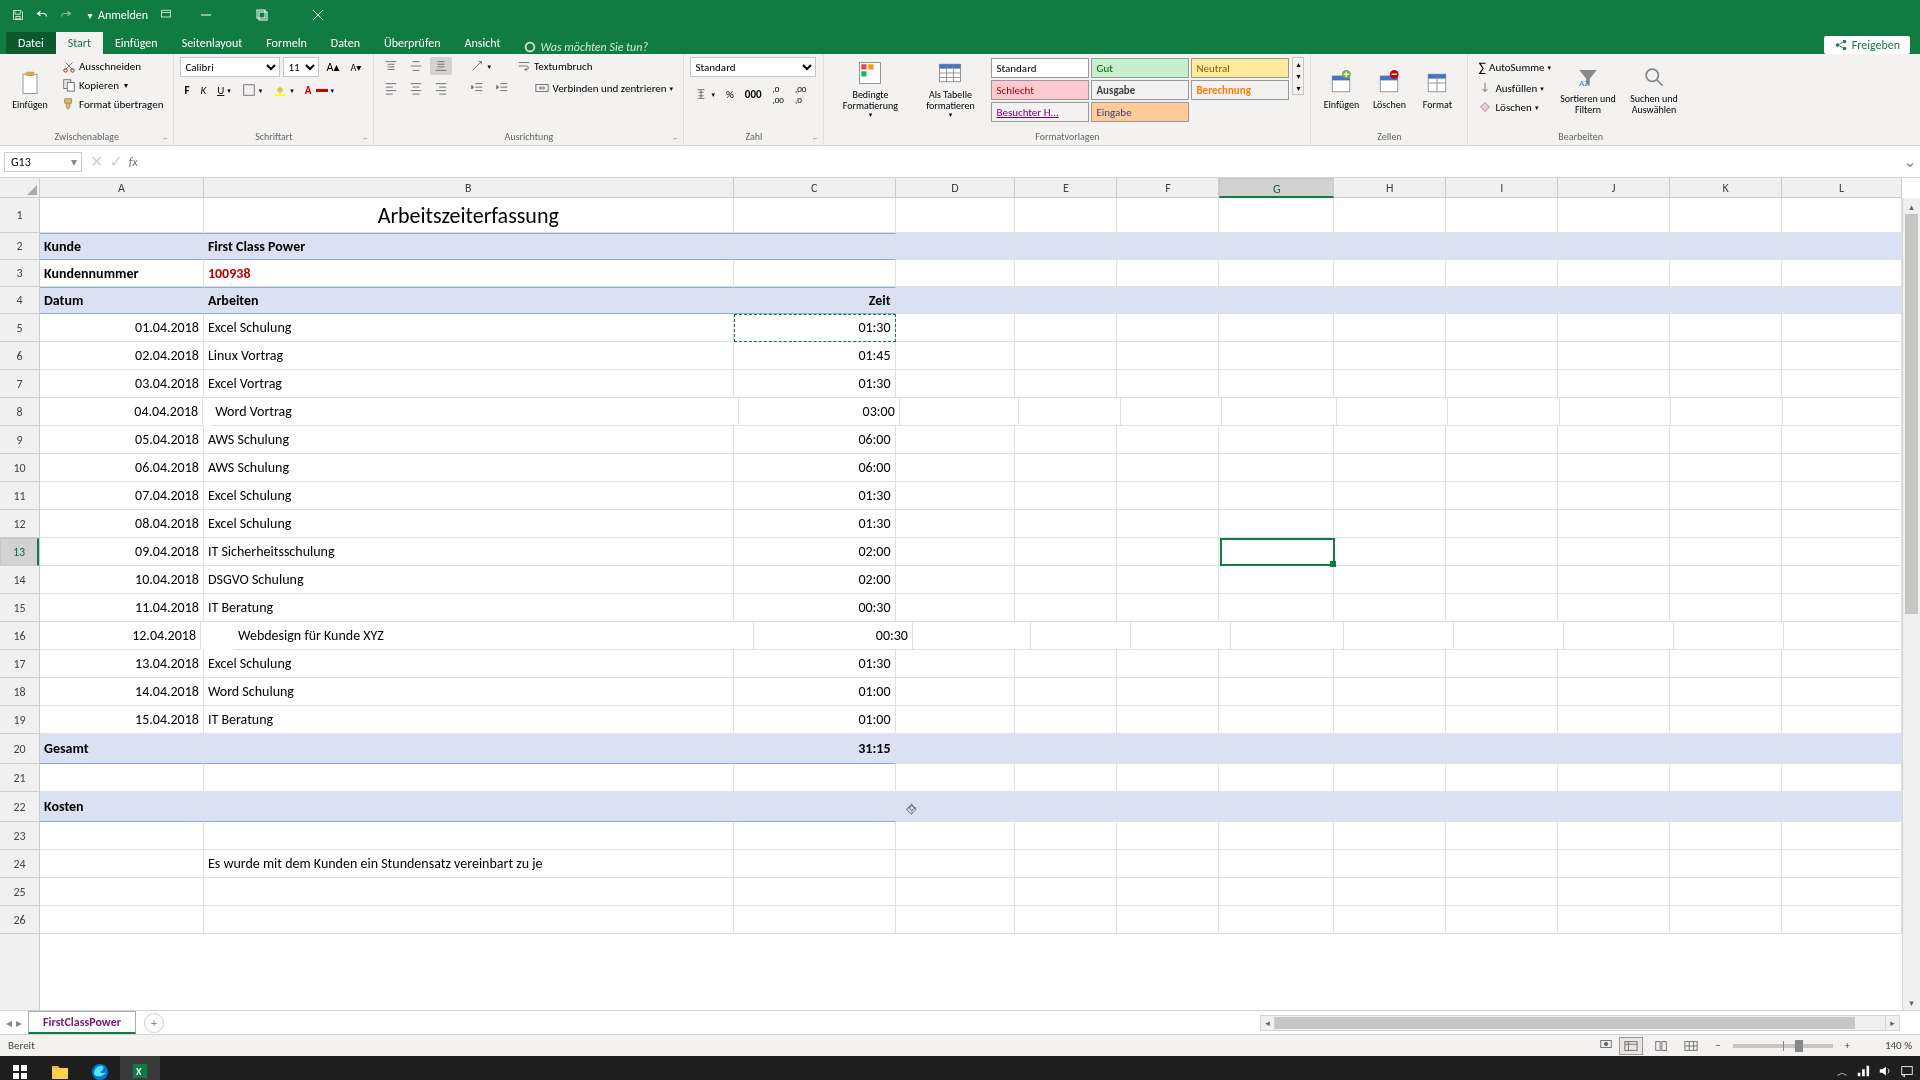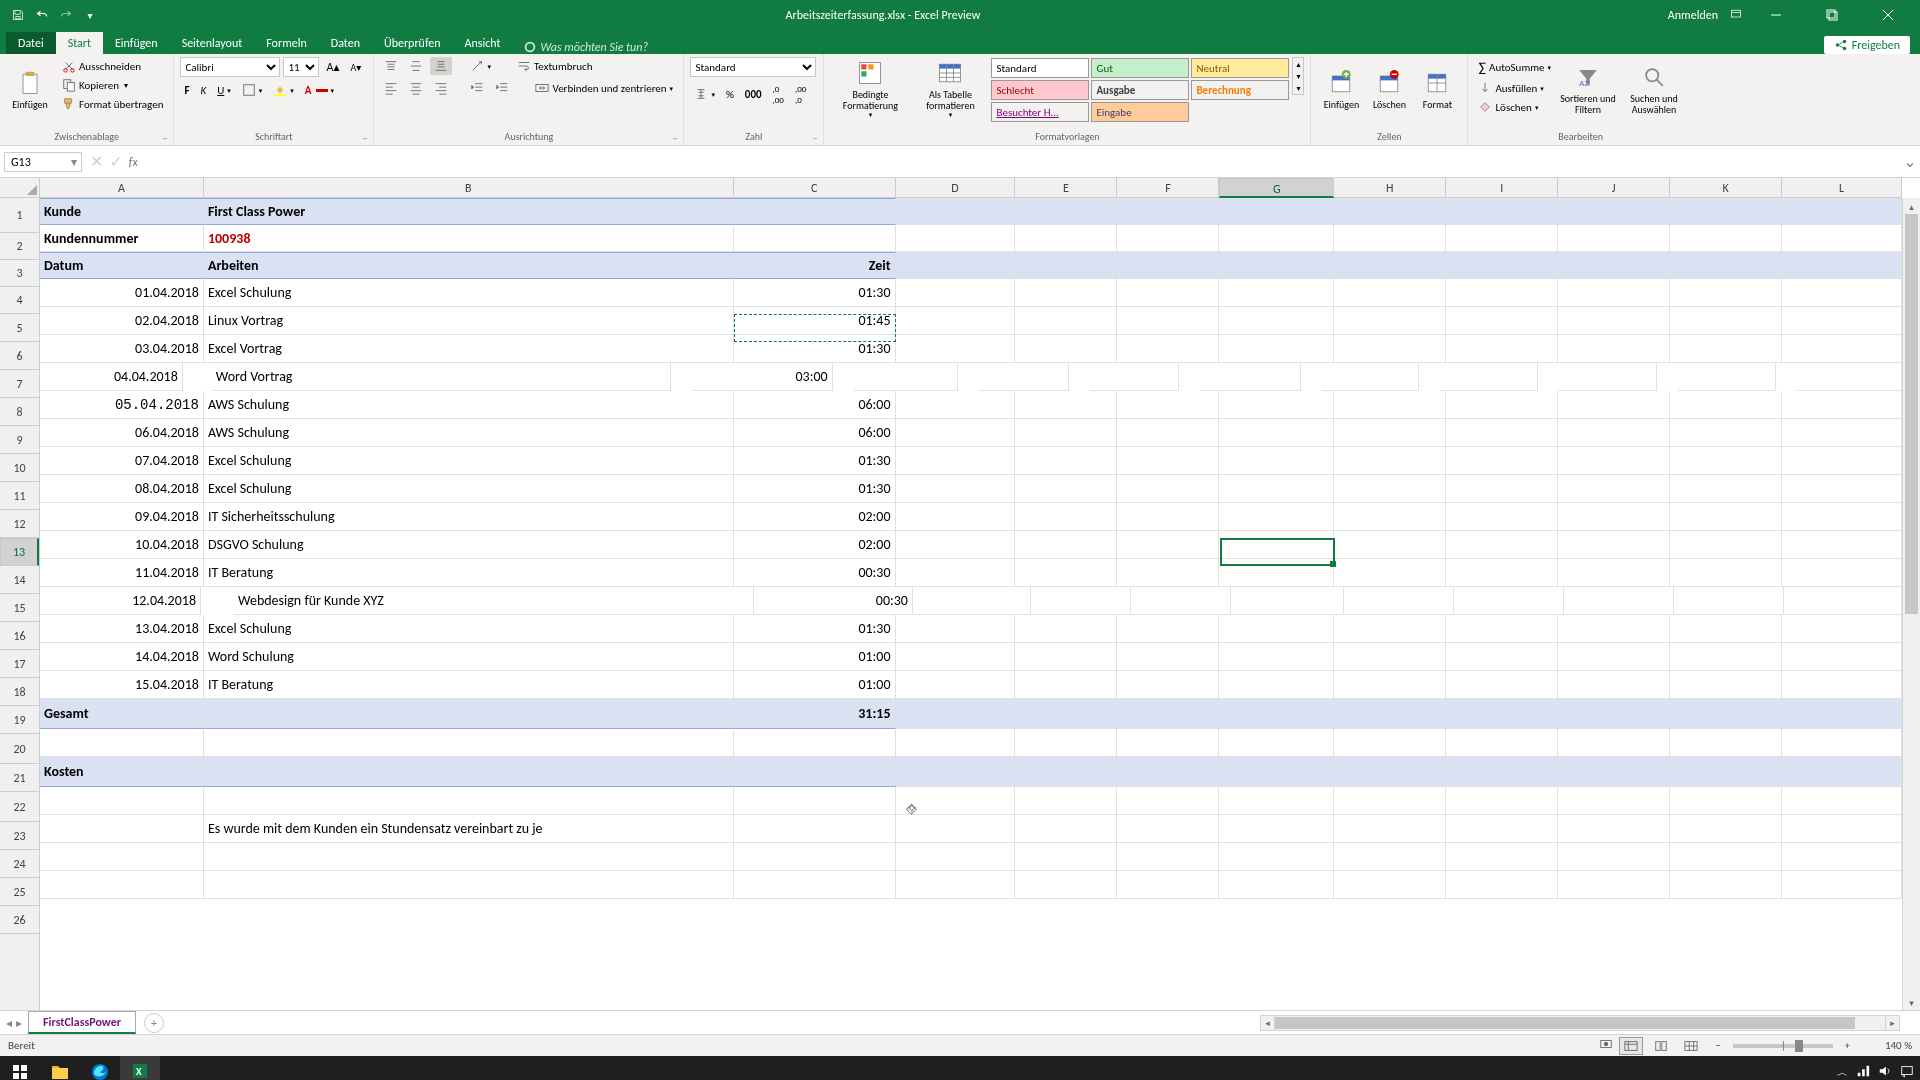--- a/index.html
+++ b/index.html
@@ -125,21 +125,20 @@
           <path d="M6 3L2 6l4 3M2 6h8a4 4 0 014 4"></path>
         </svg>
       </span>
     <span style="opacity:.5">
         <svg viewBox="0 0 16 16" fill="none" stroke="#fff" stroke-width="1.5">
           <path d="M10 3l4 3-4 3M14 6H6a4 4 0 00-4 4"></path>
         </svg>
       </span>
     <span style="font-size:10px">▾</span>
   </div>
-  <div class="title">Arbeitszeiterfassung.xlsx - Excel Preview</div>
   <div class="right">
     <span>Anmelden</span>
     <span><svg viewBox="0 0 16 16" fill="none" stroke="#fff">
           <rect x="2" y="3" width="12" height="9"></rect>
           <path d="M2 6h12"></path>
         </svg></span>
     <span class="win-btn">
         <svg viewBox="0 0 12 12" stroke="#fff">
           <path d="M1 6h10"></path>
         </svg>
@@ -547,20 +546,34 @@
       <div class="row-h" style="height: 28px;">19</div>
       <div class="row-h" style="height: 30px;">20</div>
       <div class="row-h" style="height: 28px;">21</div>
       <div class="row-h" style="height: 30px;">22</div>
       <div class="row-h" style="height: 28px;">23</div>
       <div class="row-h" style="height: 28px;">24</div>
       <div class="row-h" style="height: 28px;">25</div>
       <div class="row-h" style="height: 28px;">26</div>
     </div>
   <div class="cells" id="cells">
+      <div class="row title" style="height: 35px;">
+        <div class="cell" style="width: 164px; height: 35px;"></div>
+        <div class="cell center" style="width: 530px; height: 35px;">Arbeitszeiterfassung</div>
+        <div class="cell right" style="width: 162px; height: 35px;"></div>
+        <div class="cell" style="width: 120px; height: 35px;"></div>
+        <div class="cell" style="width: 102px; height: 35px;"></div>
+        <div class="cell" style="width: 102px; height: 35px;"></div>
+        <div class="cell" style="width: 115px; height: 35px;"></div>
+        <div class="cell" style="width: 112px; height: 35px;"></div>
+        <div class="cell" style="width: 112px; height: 35px;"></div>
+        <div class="cell" style="width: 112px; height: 35px;"></div>
+        <div class="cell" style="width: 112px; height: 35px;"></div>
+        <div class="cell" style="width: 120px; height: 35px;"></div>
+      </div>
       <div class="row shade" style="height: 27px;">
         <div class="cell bold" style="width: 164px; height: 27px; border-bottom: 1px solid rgb(142, 169, 219); border-top: 1px solid rgb(142, 169, 219);">Kunde</div>
         <div class="cell bold" style="width: 530px; height: 27px; border-bottom: 1px solid rgb(142, 169, 219); border-top: 1px solid rgb(142, 169, 219);">First Class Power</div>
         <div class="cell right" style="width: 162px; height: 27px; border-bottom: 1px solid rgb(142, 169, 219); border-top: 1px solid rgb(142, 169, 219);"></div>
         <div class="cell" style="width: 120px; height: 27px;"></div>
         <div class="cell" style="width: 102px; height: 27px;"></div>
         <div class="cell" style="width: 102px; height: 27px;"></div>
         <div class="cell" style="width: 115px; height: 27px;"></div>
         <div class="cell" style="width: 112px; height: 27px;"></div>
         <div class="cell" style="width: 112px; height: 27px;"></div>
@@ -633,36 +646,36 @@
         <div class="cell" style="width: 120px; height: 28px;"></div>
         <div class="cell" style="width: 102px; height: 28px;"></div>
         <div class="cell" style="width: 102px; height: 28px;"></div>
         <div class="cell" style="width: 115px; height: 28px;"></div>
         <div class="cell" style="width: 112px; height: 28px;"></div>
         <div class="cell" style="width: 112px; height: 28px;"></div>
         <div class="cell" style="width: 112px; height: 28px;"></div>
         <div class="cell" style="width: 112px; height: 28px;"></div>
         <div class="cell" style="width: 120px; height: 28px;"></div>
       </div>
-      <div class="row" style="height: 28px; gap: 21px;">
+      <div class="row" style="height: 28px;">
         <div class="cell right" style="width: 164px; height: 28px;">04.04.2018</div>
         <div class="cell" style="width: 530px; height: 28px; margin-left: 8px;">Word Vortrag</div>
         <div class="cell right" style="width: 162px; height: 28px;">03:00</div>
         <div class="cell" style="width: 120px; height: 28px;"></div>
         <div class="cell" style="width: 102px; height: 28px;"></div>
         <div class="cell" style="width: 102px; height: 28px;"></div>
         <div class="cell" style="width: 115px; height: 28px;"></div>
         <div class="cell" style="width: 112px; height: 28px;"></div>
         <div class="cell" style="width: 112px; height: 28px;"></div>
         <div class="cell" style="width: 112px; height: 28px;"></div>
         <div class="cell" style="width: 112px; height: 28px;"></div>
         <div class="cell" style="width: 120px; height: 28px;"></div>
       </div>
       <div class="row" style="height: 28px;">
-        <div class="cell right" style="width: 164px; height: 28px; font-family: Liberation Mono, monospace;">05.04.2018</div>
+        <div class="cell right" style="width: 164px; height: 28px;">05.04.2018</div>
         <div class="cell" style="width: 530px; height: 28px;">AWS Schulung</div>
         <div class="cell right" style="width: 162px; height: 28px;">06:00</div>
         <div class="cell" style="width: 120px; height: 28px;"></div>
         <div class="cell" style="width: 102px; height: 28px;"></div>
         <div class="cell" style="width: 102px; height: 28px;"></div>
         <div class="cell" style="width: 115px; height: 28px;"></div>
         <div class="cell" style="width: 112px; height: 28px;"></div>
         <div class="cell" style="width: 112px; height: 28px;"></div>
         <div class="cell" style="width: 112px; height: 28px;"></div>
         <div class="cell" style="width: 112px; height: 28px;"></div>

